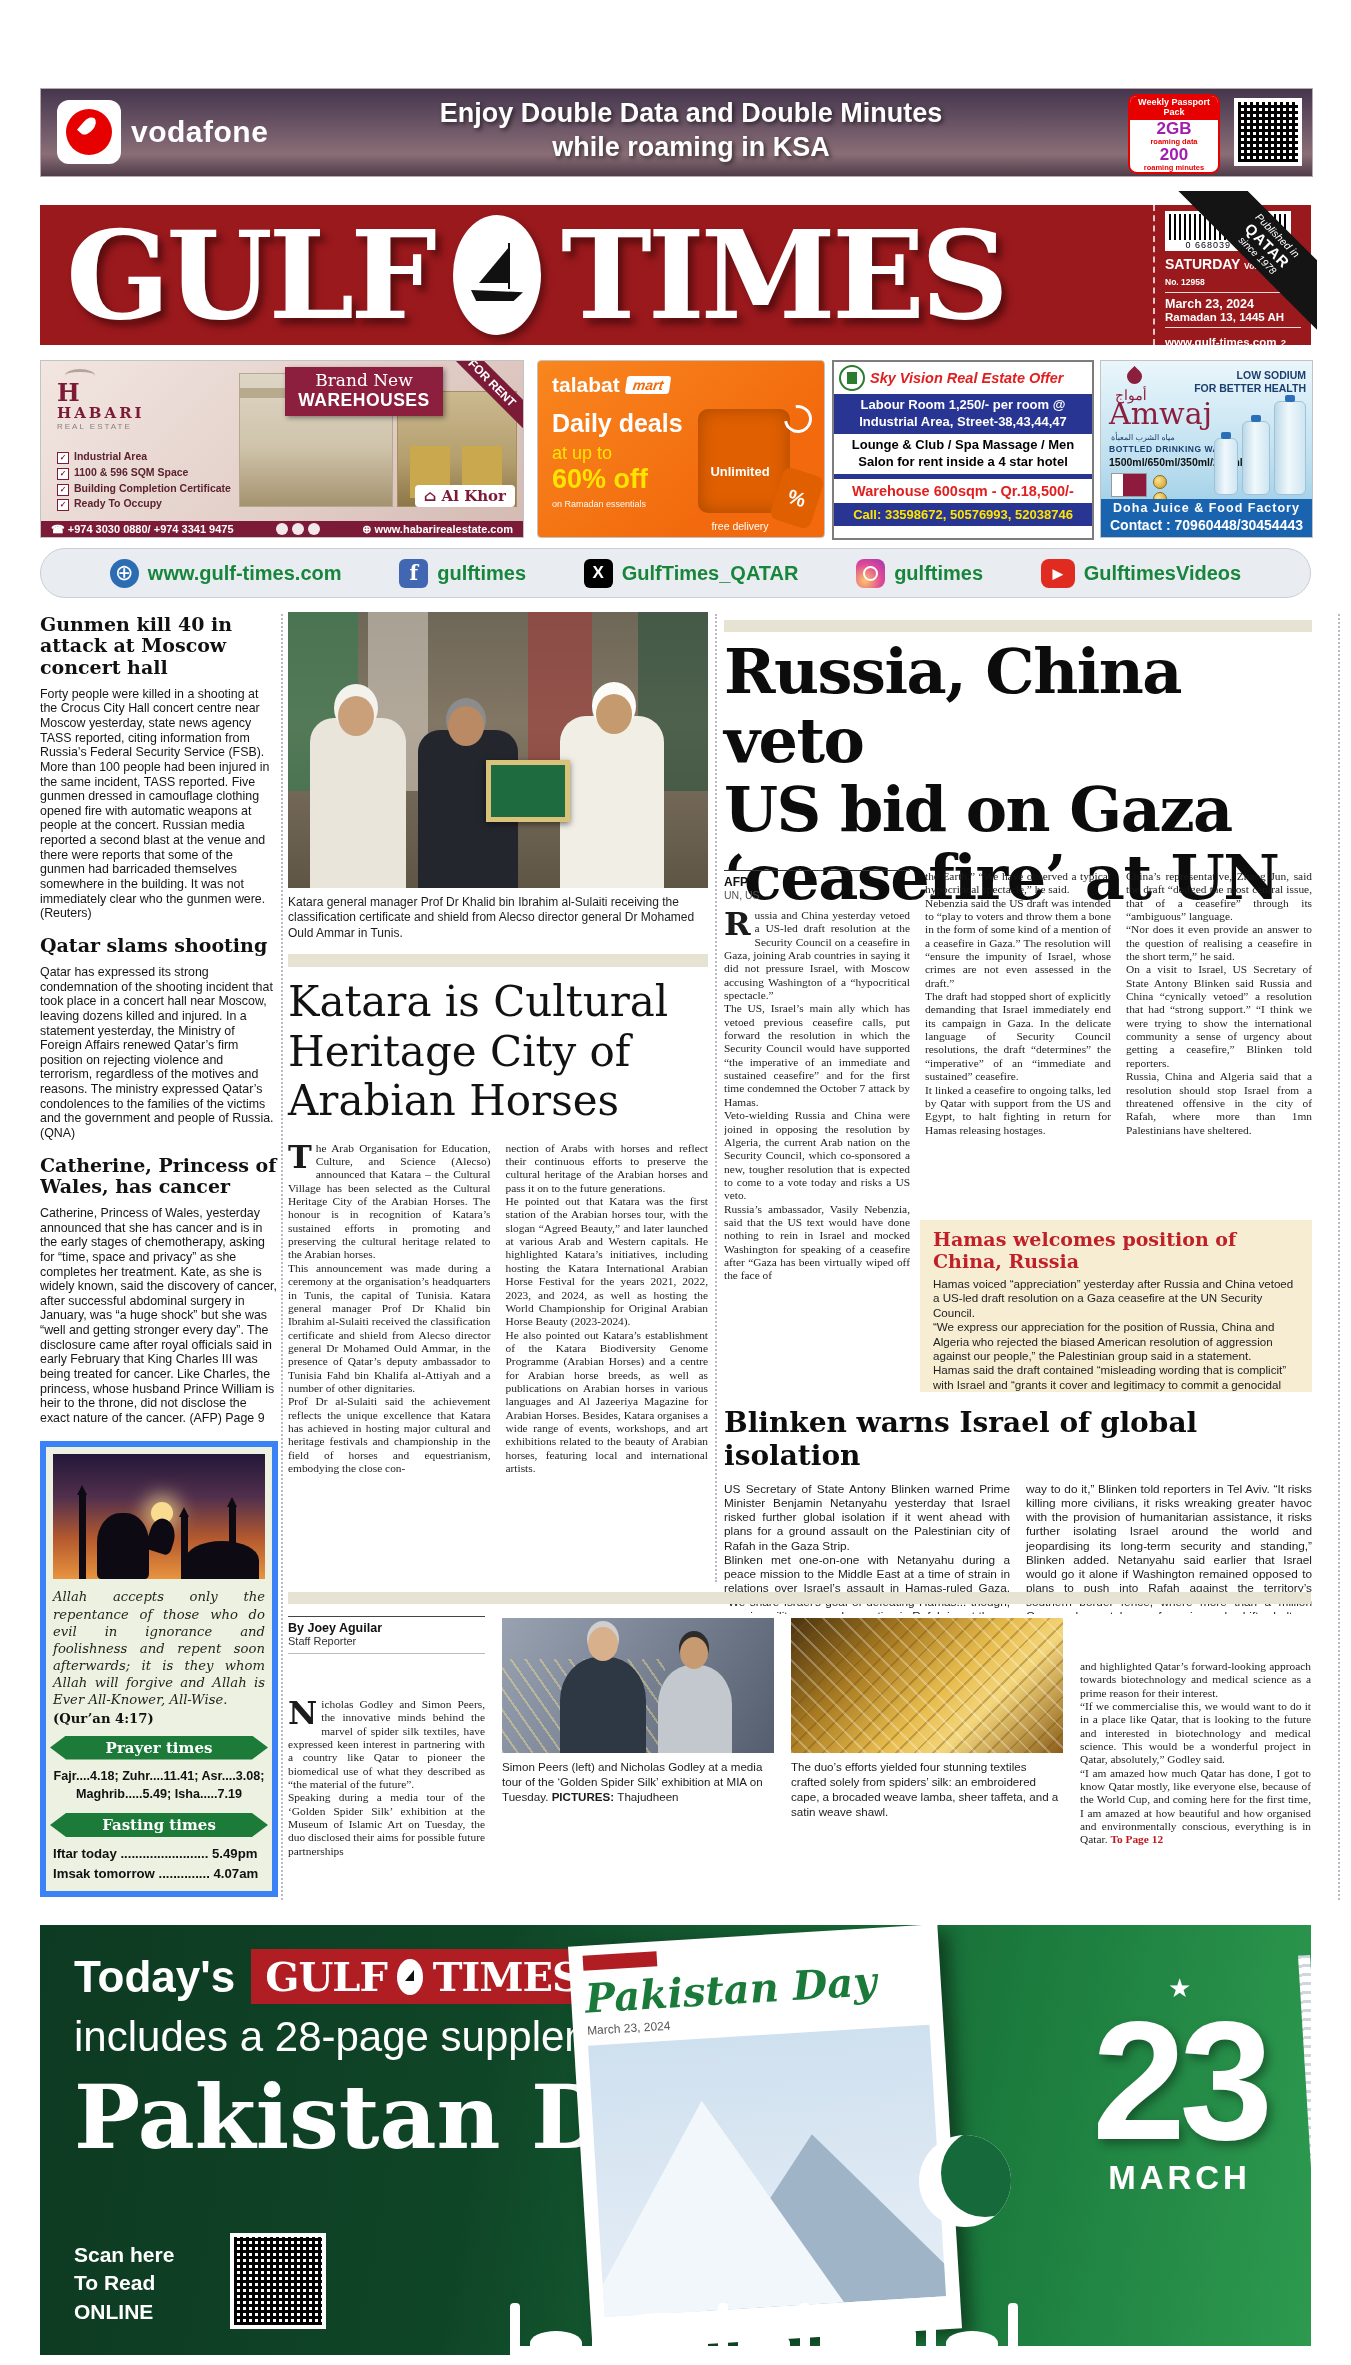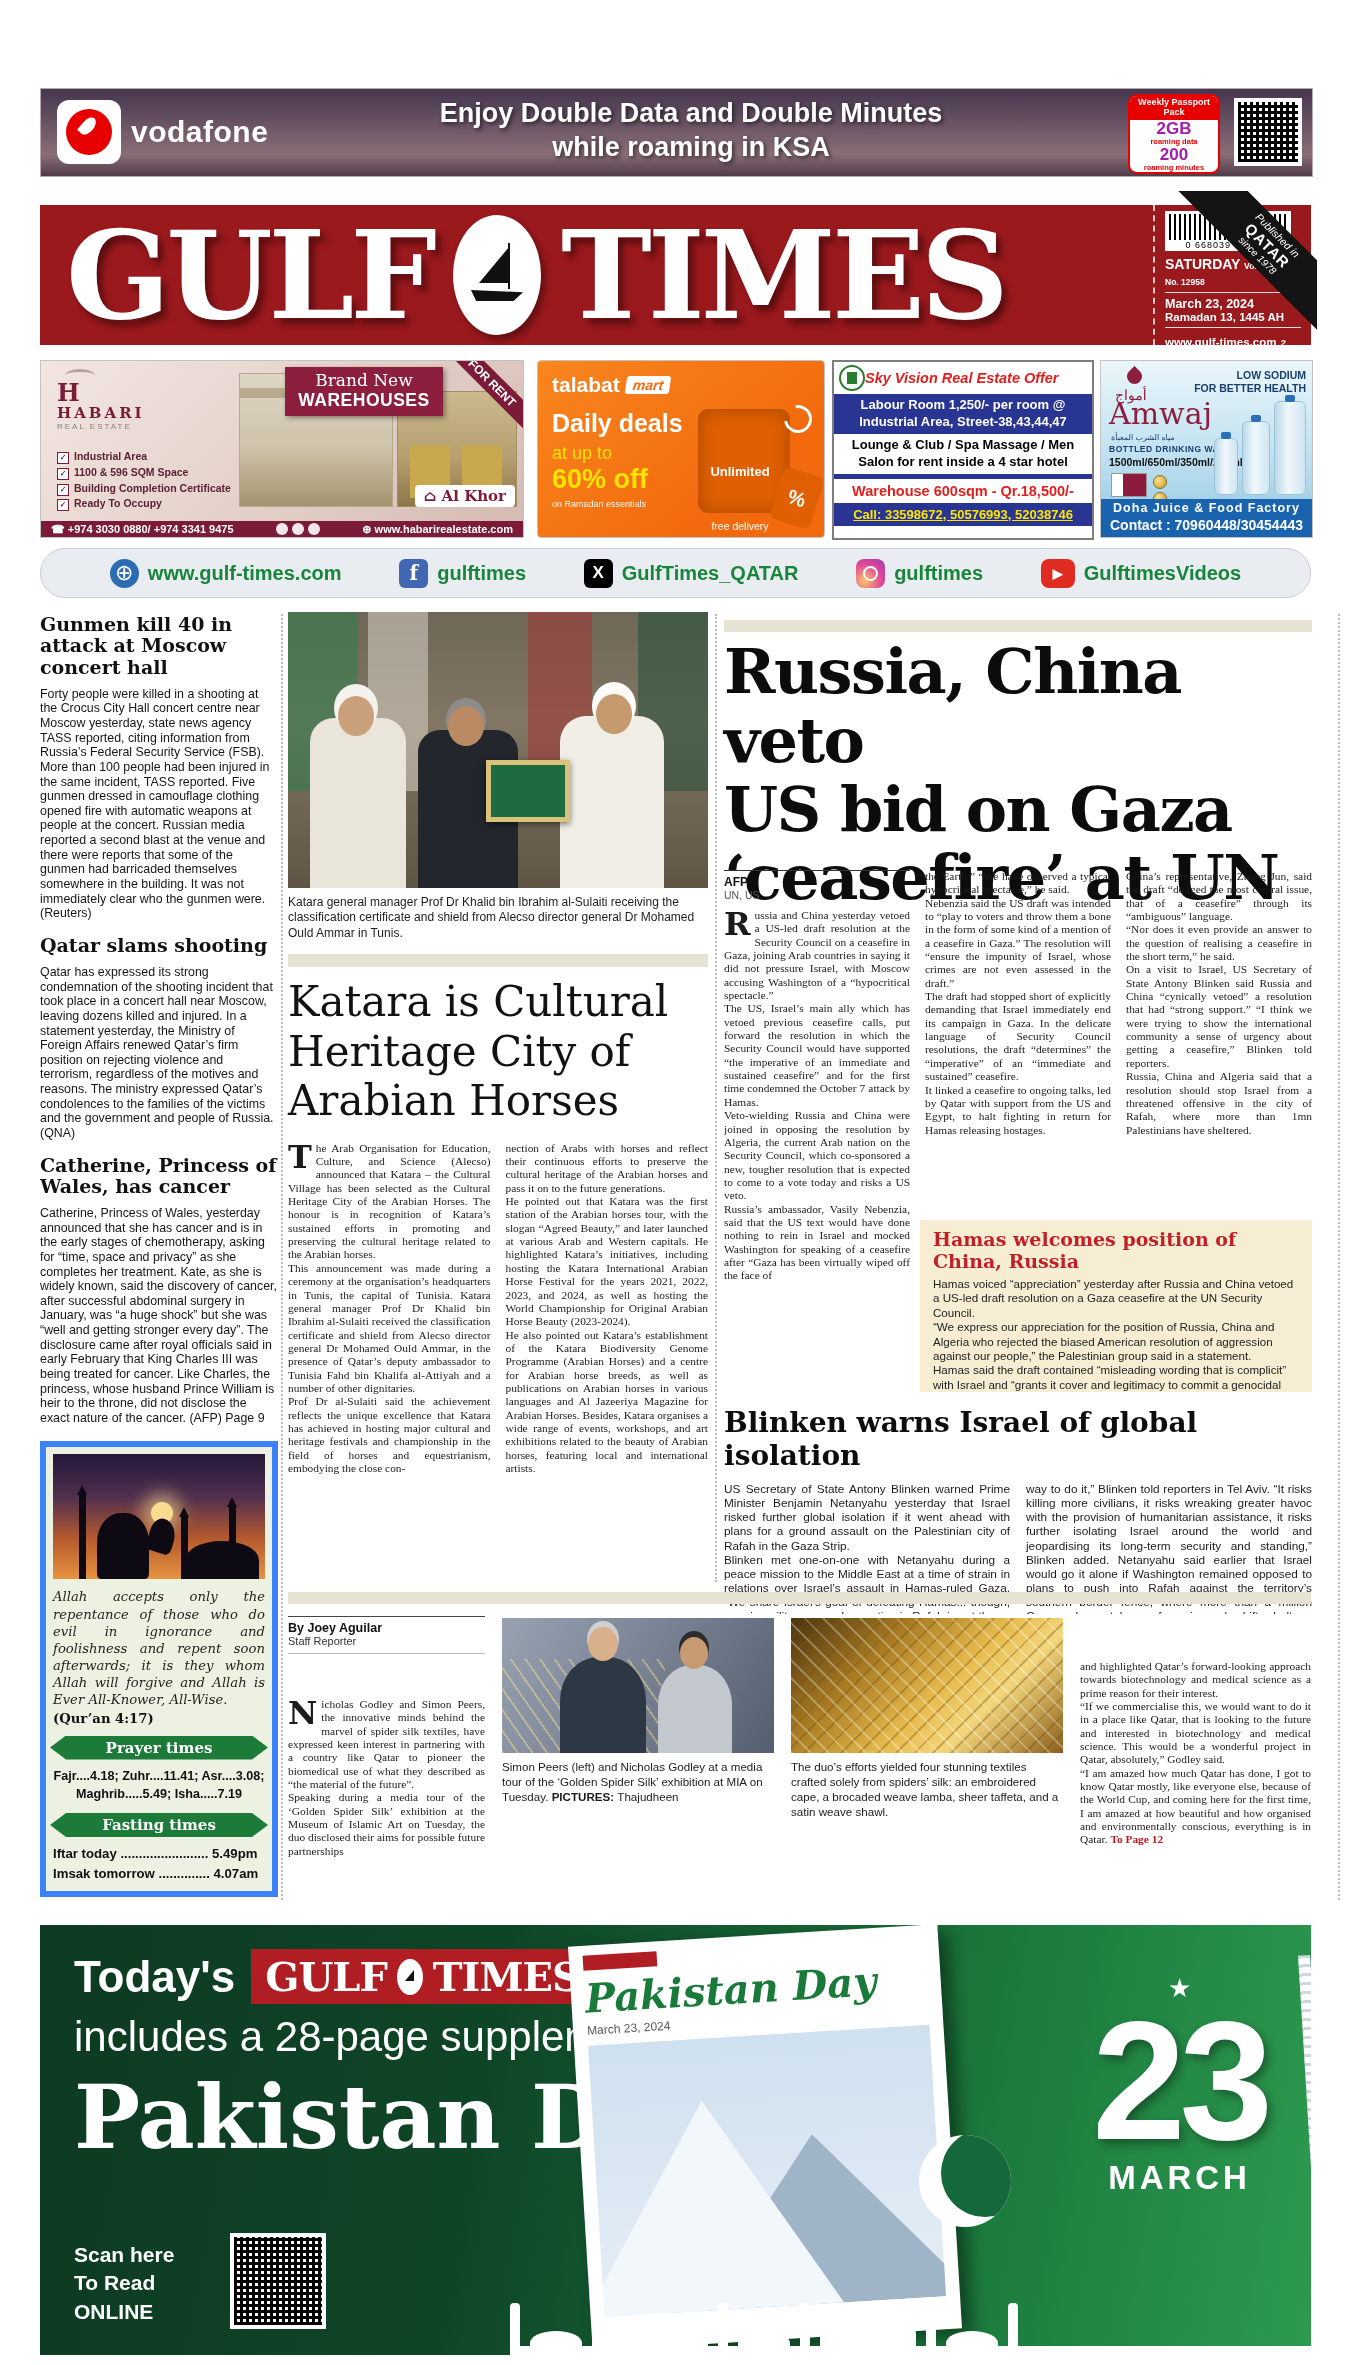--- a/index.html
+++ b/index.html
@@ -117,31 +117,31 @@
            border-radius:10px;box-shadow:inset 0 0 18px rgba(0,0,0,.25);}
   .tal-del{position:absolute;right:44px;top:104px;width:80px;text-align:center;line-height:1.15;}
   .tal-del .d1{font-weight:bold;font-size:13px;}
   .tal-del .d2{font-size:10.5px;margin-top:40px;}
   .tal-cres{position:absolute;right:12px;top:44px;width:22px;height:22px;border:3px solid #fff;
             border-radius:50%;border-left-color:transparent;transform:rotate(35deg);}
   .tal-tag{position:absolute;right:6px;bottom:12px;width:42px;height:54px;background:#e05f00;
            border-radius:8px;transform:rotate(18deg);display:flex;align-items:center;justify-content:center;
            color:#fff;font-weight:bold;font-size:20px;}
   #skyv{left:792px;width:258px;background:#fff;border:2px solid #7d7d7d;}
-  .sky-head{display:flex;align-items:center;padding:3px 5px;}
+  .sky-head{display:flex;align-items:center;gap:5px;padding:3px 5px;}
   .sky-logo{width:22px;height:22px;border-radius:50%;border:2px solid #2a7d2f;display:flex;
             align-items:center;justify-content:center;}
   .sky-logo i{width:10px;height:12px;background:#2a7d2f;}
   .sky-title{color:#e02020;font-weight:bold;font-style:italic;font-size:14.5px;}
   .sky-blue{background:var(--skyvision_blue,#283593);color:#fff;font-weight:bold;font-size:13px;
             text-align:center;line-height:1.3;padding:3px 2px;}
   .sky-white{color:#000;font-weight:bold;font-size:13px;text-align:center;line-height:1.3;padding:3px 2px;border-radius:12px;}
   .sky-div{height:5px;background:#283593;}
   .sky-red{color:#e02020;font-weight:bold;font-size:14.5px;text-align:center;padding:4px 0;}
-  .sky-call{background:#283593;color:#ffe400;font-weight:bold;font-size:13px;text-align:center;padding:4px 0;text-decoration:underline;}
+  .sky-call{background:#283593;color:#ffe400;font-weight:bold;font-size:13px;text-align:center;padding:4px 0;}
   #amwaj{left:1060px;width:211px;background:linear-gradient(180deg,#eaf6fb 0%,#bfe0f0 55%,#8fc6e4 100%);}
   .am-health{position:absolute;right:6px;top:8px;text-align:right;color:#1a3e6e;font-weight:bold;
              font-size:10.5px;line-height:1.25;}
   .am-drop{position:absolute;left:26px;top:8px;width:15px;height:15px;background:#8d1f3e;
            border-radius:0 50% 50% 50%;transform:rotate(45deg);}
   .am-ar{position:absolute;left:14px;top:26px;color:#8d1f3e;font-size:14px;}
   .am-brand{position:absolute;left:8px;top:38px;color:var(--amwaj_maroon,#8d1f3e);
             font-family:"DejaVu Serif",serif;font-size:30px;line-height:1;}
   .am-subar{position:absolute;left:10px;top:72px;color:#1a3e6e;font-size:8px;}
   .am-sub{position:absolute;left:8px;top:83px;color:#1a3e6e;font-size:8.5px;font-weight:bold;letter-spacing:.5px;}

